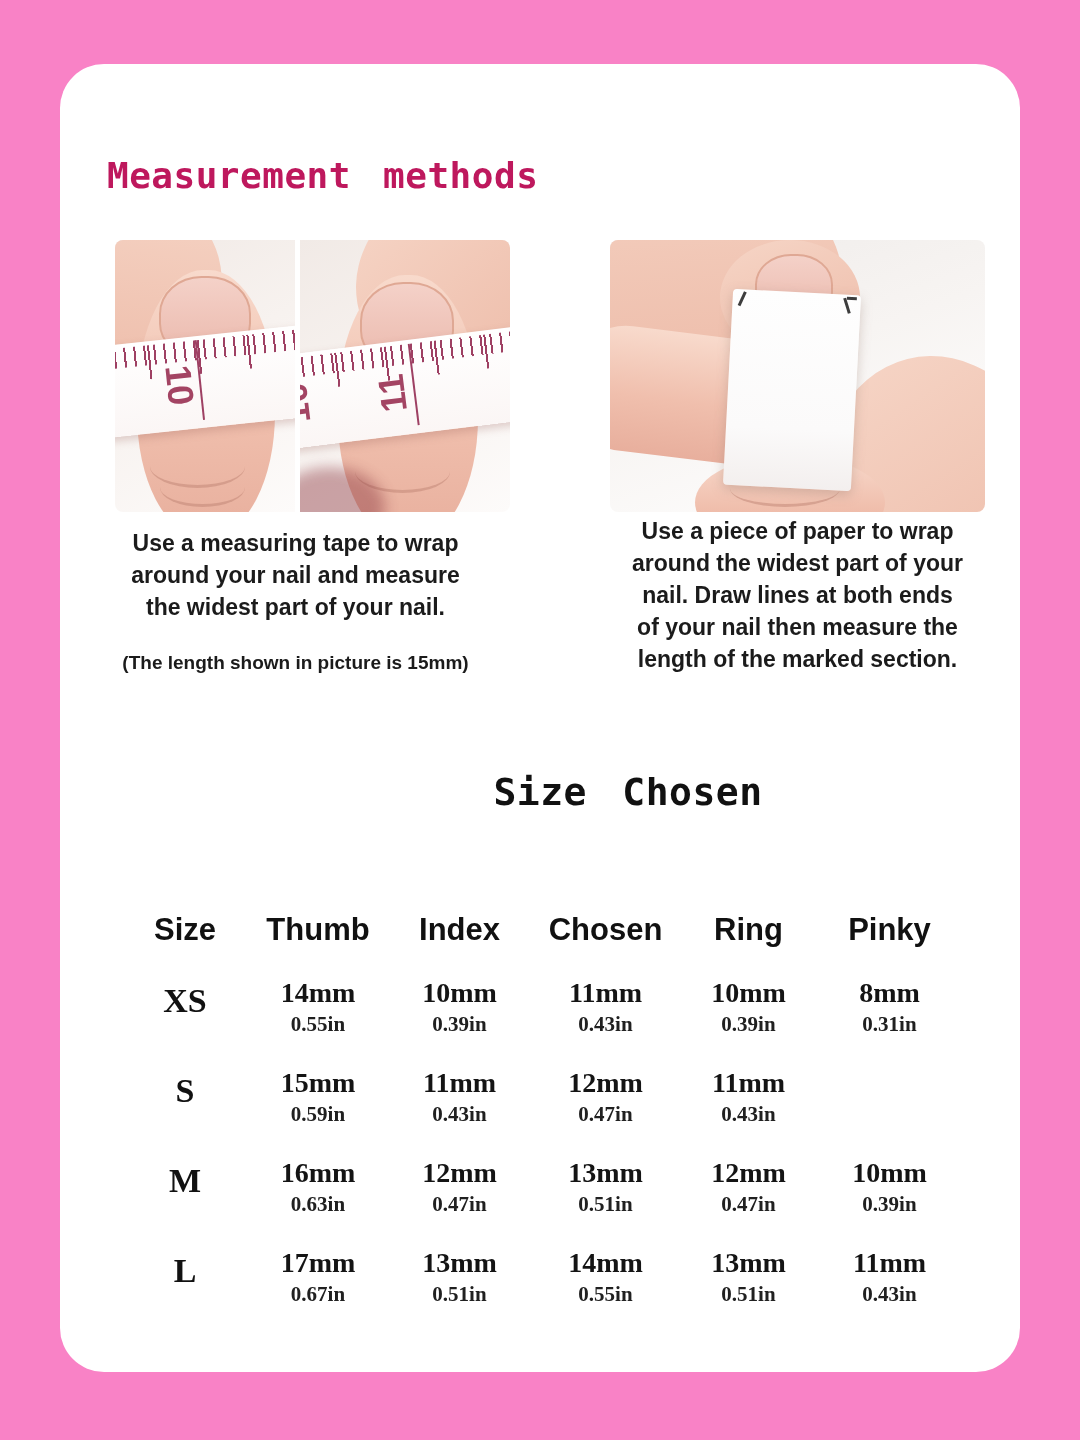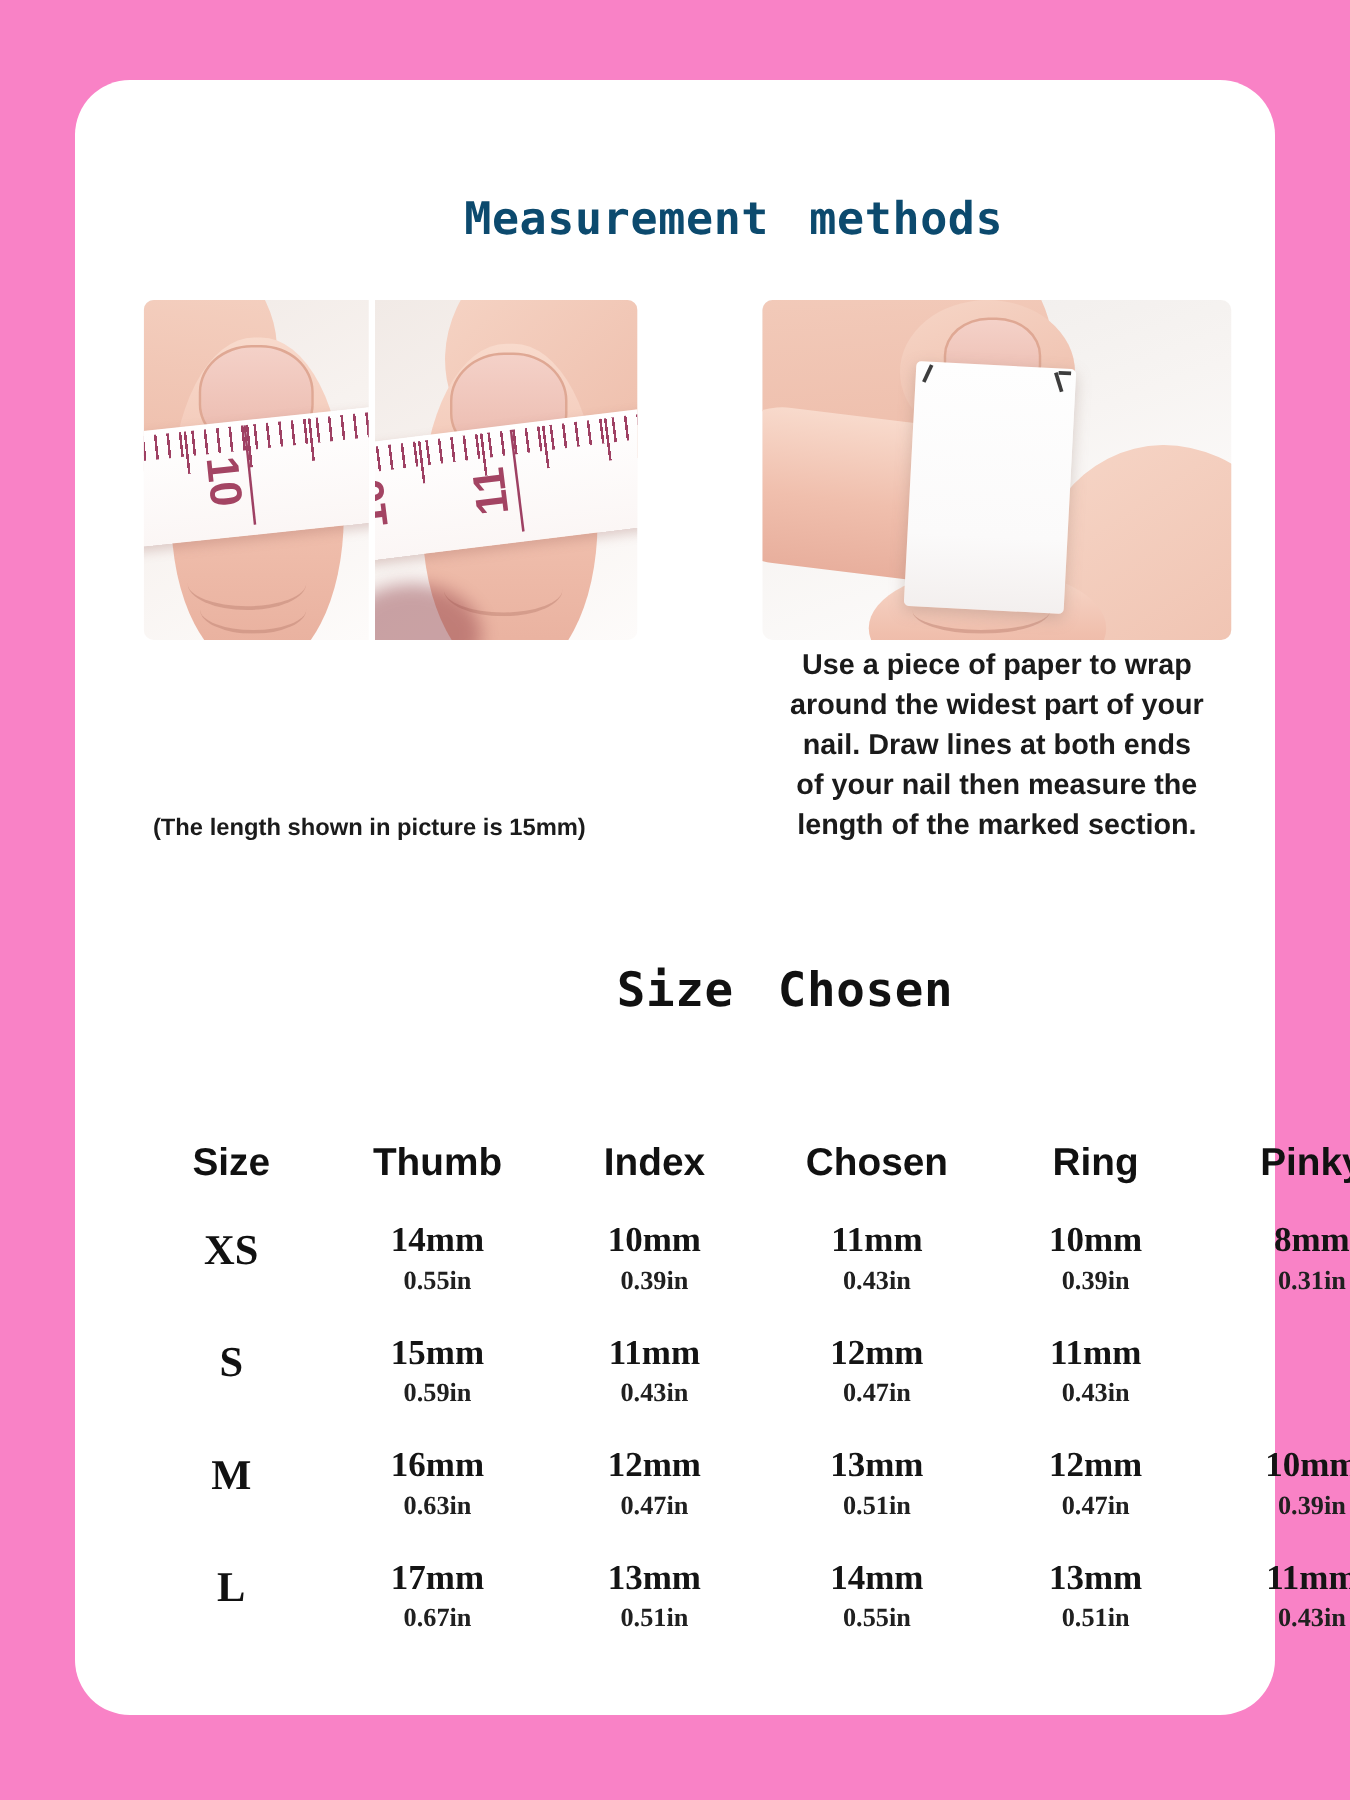--- a/index.html
+++ b/index.html
@@ -8,25 +8,25 @@
     background:#F982C6;
     font-family:"Liberation Sans",sans-serif;color:#1a1a1a;
   }
   .card{
     position:absolute;left:60px;top:64px;width:960px;height:1308px;
     background:#ffffff;border-radius:44px;
   }
   .abs{position:absolute;}
   
   .big-title{
-    left:0;top:84px;width:100%;text-align:center;
+    left:0;top:84px;width:100%;
     transform:translateX(47px);
     font-family:"DejaVu Sans Mono",monospace;font-weight:bold;
     font-size:36px;line-height:56px;word-spacing:10px;letter-spacing:0.5px;
-    color:#0c4a6e;
+    color:#be185d;
   }
   .size-title{
     left:0;top:700px;width:100%;text-align:center;
     transform:translateX(88px);
     font-family:"DejaVu Sans Mono",monospace;font-weight:bold;
     font-size:38px;line-height:56px;word-spacing:12px;letter-spacing:0.5px;
     color:#111;
   }
   
   .photo{overflow:hidden;border-radius:8px;}
@@ -63,21 +63,21 @@
     box-shadow:0 4px 12px rgba(150,120,110,0.35);}
   .pen-mark{position:absolute;background:#3d3d3d;}
   
   .caption{font-weight:bold;text-align:center;font-size:23px;line-height:32px;color:#1b1b1b;}
   .cap-tape{left:40px;top:463px;width:425px;transform:translateX(-17px);}
   .cap-paper{left:550px;top:451px;width:375px;}
   .note{left:40px;top:588px;width:425px;transform:translateX(-17px);
     text-align:center;font-weight:bold;font-size:19px;color:#1b1b1b;}
   
   .size-table{left:60px;top:836px;width:840px;}
-  .trow{display:grid;grid-template-columns:130px 136px 147px 145px 141px 141px;gap:32px;}
+  .trow{display:grid;grid-template-columns:130px 136px 147px 145px 141px 141px;}
   .thead{height:60px;}
   .thead .hcell{line-height:60px;text-align:center;font-weight:bold;font-size:31px;color:#111;}
   .tbody-row{height:90px;font-family:Liberation Serif, serif;}
   .size-label{line-height:82px;text-align:center;font-weight:bold;font-size:34px;color:#111;}
   .vcell{text-align:center;}
   .vcell .mm{margin-top:16px;line-height:34px;font-weight:bold;font-size:28px;color:#141414;}
   .vcell .inch{line-height:28px;font-weight:bold;font-size:21px;color:#202020;}
 </style>
 </head>
 <body>
@@ -125,20 +125,25 @@
     <div class="blob finger-back" style="right:-70px;top:115px;width:230px;height:270px;transform:rotate(-14deg);"></div>
     <div class="blob thumb" style="left:85px;top:215px;width:190px;height:95px;border-radius:50%;"></div>
     <div class="wrinkle" style="left:120px;top:230px;width:110px;height:34px;"></div>
     <div class="paper-strip">
       <div class="pen-mark" style="left:8px;top:2px;width:3px;height:15px;transform:rotate(22deg);"></div>
       <div class="pen-mark" style="right:12px;top:3px;width:3px;height:16px;transform:rotate(-20deg);"></div>
       <div class="pen-mark" style="right:4px;top:2px;width:10px;height:3px;"></div>
     </div>
   </div>
 
+  <div class="abs caption cap-tape">
+    <div>Use a measuring tape to wrap</div>
+    <div>around your nail and measure</div>
+    <div>the widest part of your nail.</div>
+  </div>
   <div class="abs note">(The length shown in picture is 15mm)</div>
 
   <div class="abs caption cap-paper">
     <div>Use a piece of paper to wrap</div>
     <div>around the widest part of your</div>
     <div>nail. Draw lines at both ends</div>
     <div>of your nail then measure the</div>
     <div>length of the marked section.</div>
   </div>
 

